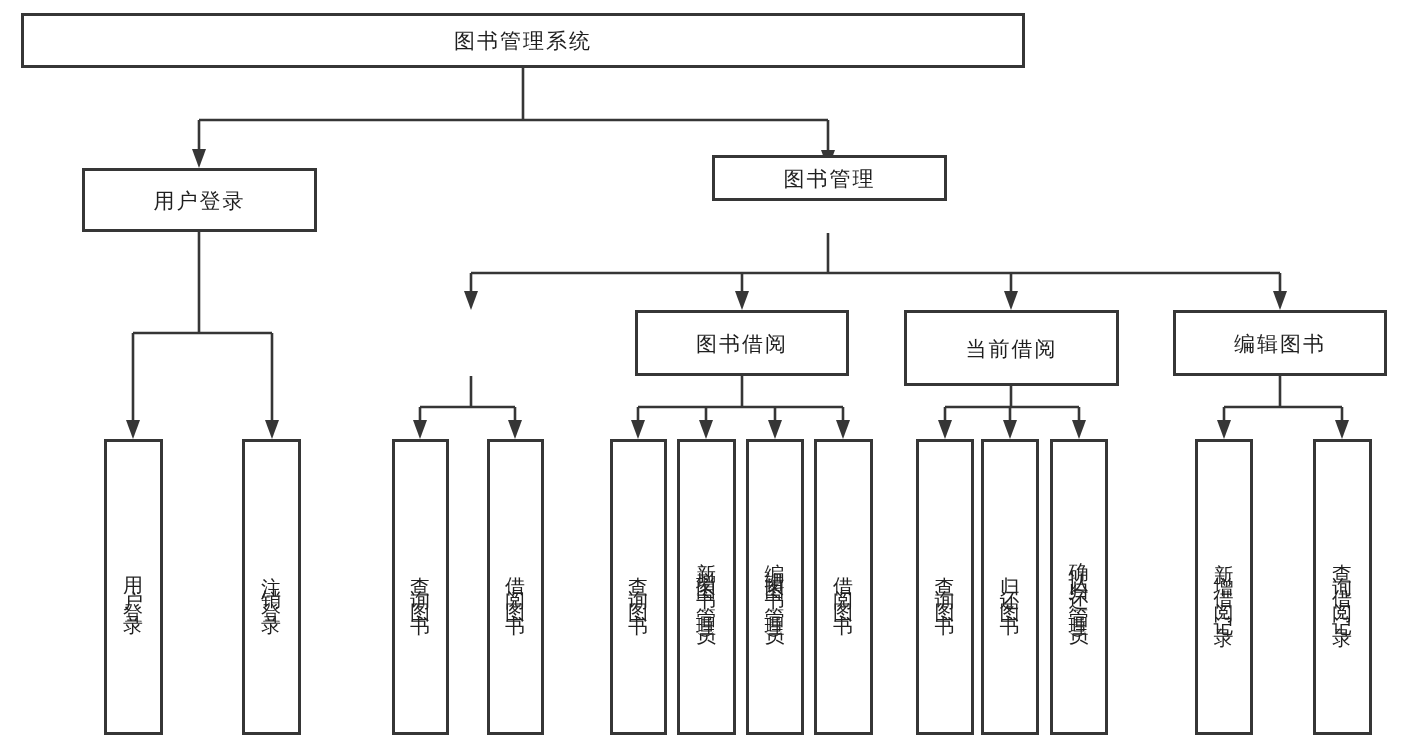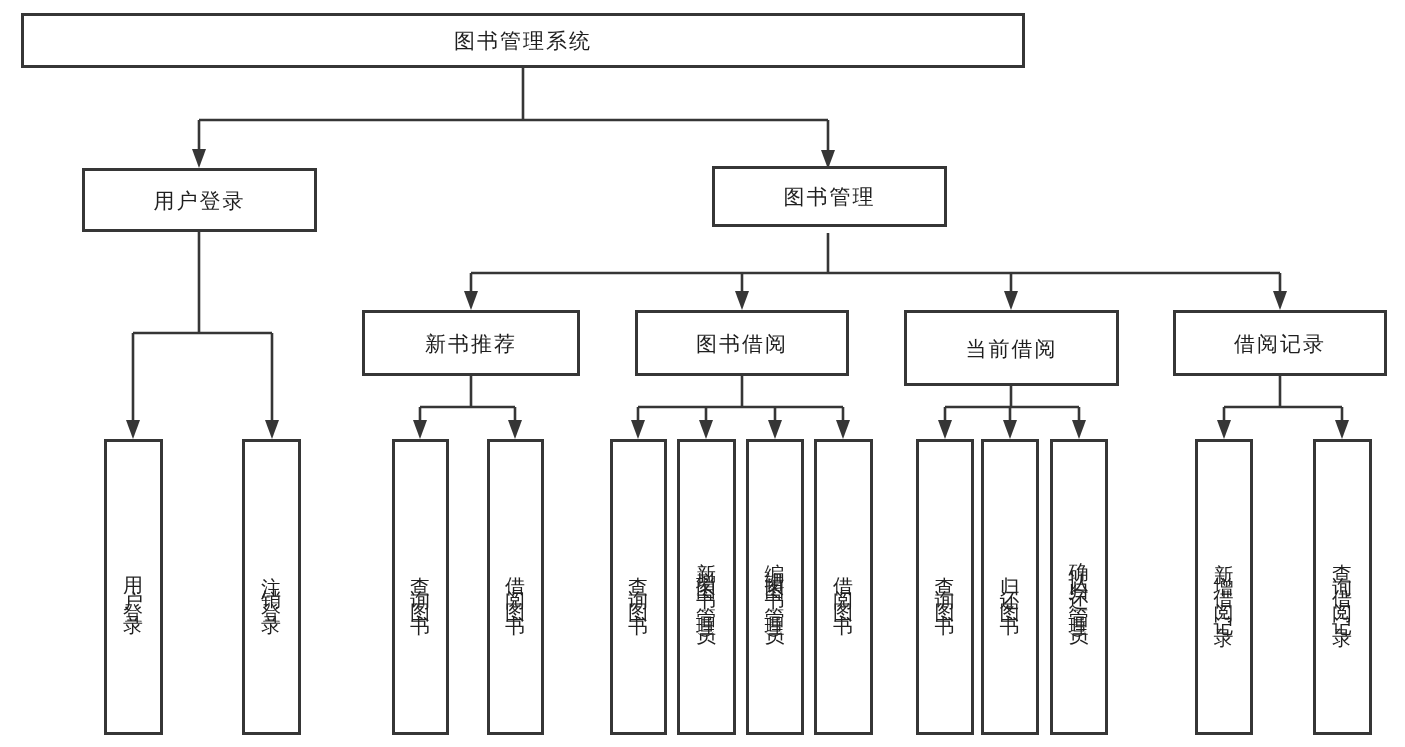--- a/index.html
+++ b/index.html
@@ -90,26 +90,25 @@
       <polygon points="1003,420 1017,420 1010,439"></polygon>
       <polygon points="1072,420 1086,420 1079,439"></polygon>
       <polygon points="1217,420 1231,420 1224,439"></polygon>
       <polygon points="1335,420 1349,420 1342,439"></polygon>
     </g>
   </svg>
 
   <div class="node h" style="left:21px;top:13px;width:1004px;height:55px;">图书管理系统</div>
 
   <div class="node h" style="left:82px;top:168px;width:235px;height:64px;">用户登录</div>
-  <div class="node h" style="left:712px;top:166px;width:235px;height:61px;">图书管理</div>
+  <div class="node h" style="left:712px;top:155px;width:235px;height:46px;">图书管理</div>
 
-  <div class="node h" style="left:362px;top:310px;width:218px;height:66px;">新书推荐</div>
   <div class="node h" style="left:635px;top:310px;width:214px;height:66px;">图书借阅</div>
   <div class="node h" style="left:904px;top:310px;width:215px;height:76px;">当前借阅</div>
-  <div class="node h" style="left:1173px;top:310px;width:214px;height:66px;">借阅记录</div>
+  <div class="node h" style="left:1173px;top:310px;width:214px;height:66px;">编辑图书</div>
 
   <div class="node v" style="left:104px;top:439px;width:59px;height:296px;">用户登录</div>
   <div class="node v" style="left:242px;top:439px;width:59px;height:296px;">注销登录</div>
 
   <div class="node v" style="left:392px;top:439px;width:57px;height:296px;">查询图书</div>
   <div class="node v" style="left:487px;top:439px;width:57px;height:296px;">借阅图书</div>
 
   <div class="node v" style="left:610px;top:439px;width:57px;height:296px;">查询图书</div>
   <div class="node v tight" style="left:677px;top:439px;width:59px;height:296px;">新增图书（管理员）</div>
   <div class="node v tight" style="left:746px;top:439px;width:58px;height:296px;">编辑图书（管理员）</div>

